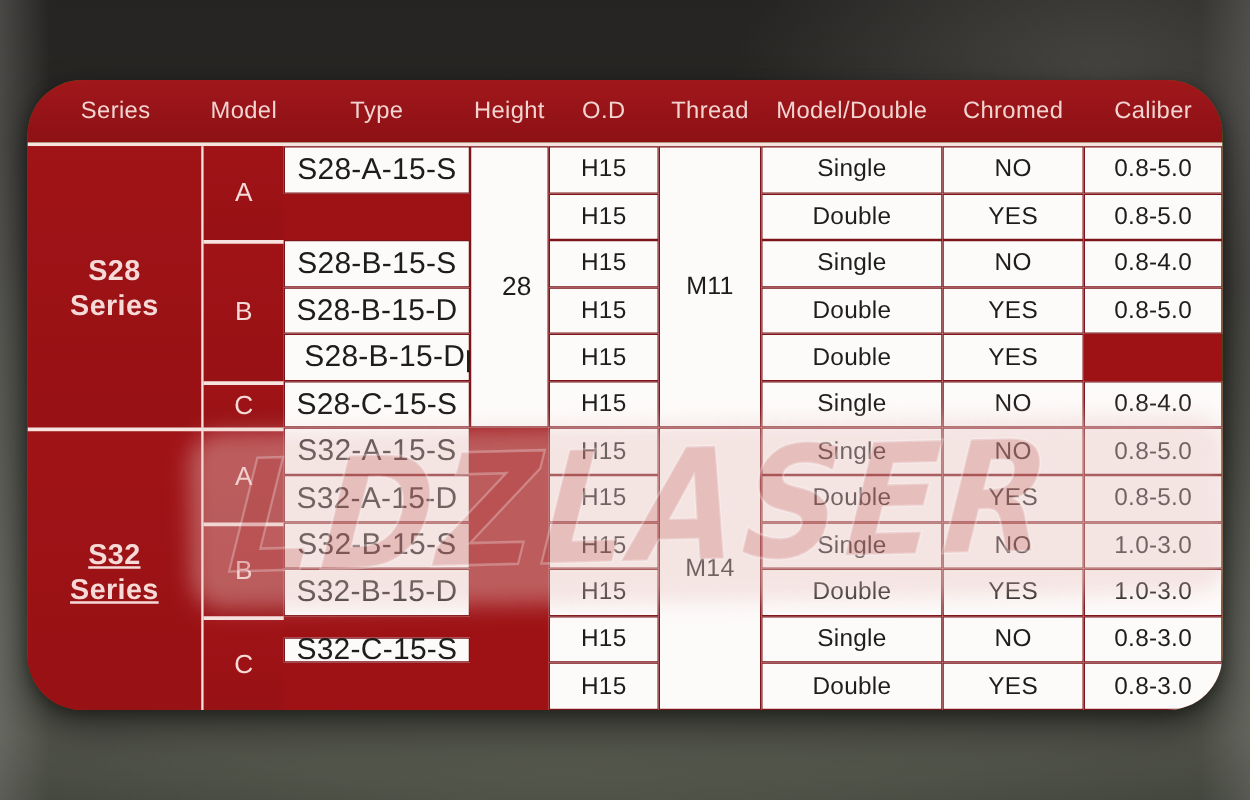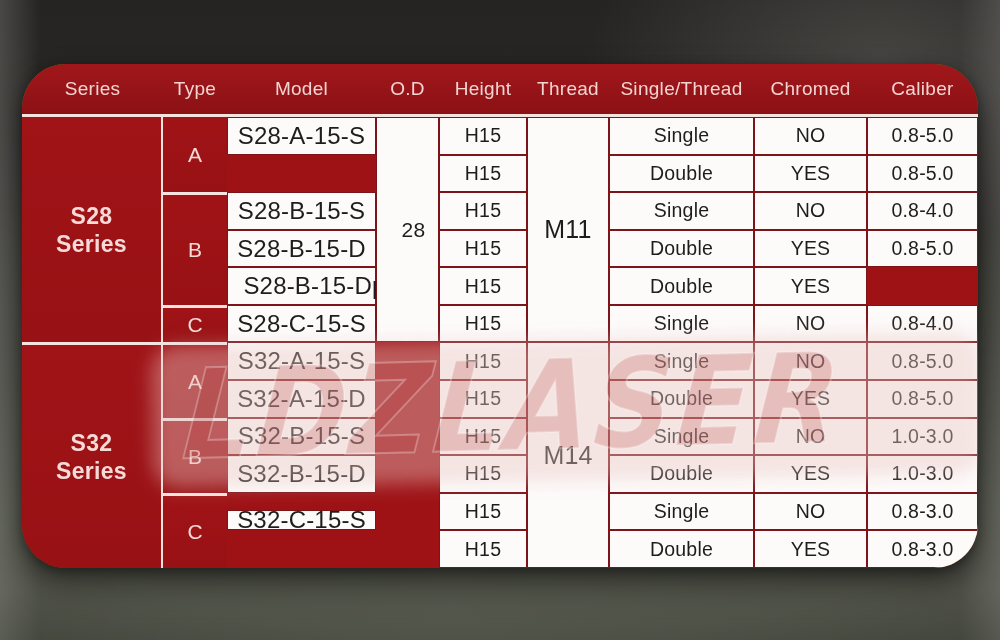--- a/index.html
+++ b/index.html
@@ -61,21 +61,21 @@
     white-space: nowrap;
   }
   .sep-top { border-top: 3px solid #f6e3e0; }
   .series-cell {
     flex-direction: column;
     border-right: 2.5px solid #f6e3e0;
     font-weight: bold; font-size: 23px; line-height: 1.22;
     letter-spacing: 0.3px;
   }
   .od-cell { font-size: 21px; padding-left: 12px; }
-  .thread-cell { font-size: 25px; }
+  .thread-cell { font-size: 20px; }
   .model-cell { font-size: 24px; }
   .wm-band {
     position: absolute; left: 130px; top: 222px;
     width: 830px; height: 142px;
     background: rgba(231,196,194,0.42);
     filter: blur(9px);
     border-radius: 26px;
     transform: rotate(-1deg);
     pointer-events: none; z-index: 2;
   }
@@ -94,26 +94,26 @@
   }
 </style>
 </head>
 <body>
 
 <div class="bg"></div>
 
 <div class="card">
   <div class="header">
       <div class="hcell">Series</div>
+      <div class="hcell">Model</div>
       <div class="hcell">Type</div>
-      <div class="hcell">Model</div>
+      <div class="hcell">Height</div>
       <div class="hcell">O.D</div>
-      <div class="hcell">Height</div>
       <div class="hcell">Thread</div>
-      <div class="hcell">Single/Thread</div>
+      <div class="hcell">Model/Double</div>
       <div class="hcell">Chromed</div>
       <div class="hcell">Caliber</div>
     </div>
   <div class="tbody">
     <div class="wm-band"></div>
     <div class="wm-text">LDZLASER</div>
   <div class="c red series-cell" style="grid-area: 1 / 1 / span 6;">
         <div>S28</div>
         <div>Series</div>
       </div>
@@ -143,21 +143,21 @@
       <div class="c white single-double-cell" style="grid-area: 5 / 7 / span 1;">Double</div>
       <div class="c white chromed-cell" style="grid-area: 5 / 8 / span 1;">YES</div>
       <div class="c red type-cell sep-top" style="grid-area: 6 / 2 / span 1;">C</div>
       <div class="c white model-cell" style="grid-area: 6 / 3 / span 1;">S28-C-15-S</div>
       <div class="c white height-cell" style="grid-area: 6 / 5 / span 1;">H15</div>
       <div class="c white single-double-cell" style="grid-area: 6 / 7 / span 1;">Single</div>
       <div class="c white chromed-cell" style="grid-area: 6 / 8 / span 1;">NO</div>
       <div class="c white caliber-cell" style="grid-area: 6 / 9 / span 1;">0.8-4.0</div>
       <div class="c white od-cell" style="grid-area: 1 / 4 / span 6;">28</div>
       <div class="c white thread-cell" style="grid-area: 1 / 6 / span 6;">M11</div>
-      <div class="c red series-cell sep-top" style="grid-area: 7 / 1 / span 6;">
+      <div class="c red series-cell sep-top" style="grid-area: 7 / 1 / span 6; text-decoration: underline;">
         <div>S32</div>
         <div>Series</div>
       </div>
       <div class="c red type-cell sep-top" style="grid-area: 7 / 2 / span 2;">A</div>
       <div class="c white model-cell" style="grid-area: 7 / 3 / span 1;">S32-A-15-S</div>
       <div class="c white height-cell" style="grid-area: 7 / 5 / span 1;">H15</div>
       <div class="c white single-double-cell" style="grid-area: 7 / 7 / span 1;">Single</div>
       <div class="c white chromed-cell" style="grid-area: 7 / 8 / span 1;">NO</div>
       <div class="c white caliber-cell" style="grid-area: 7 / 9 / span 1;">0.8-5.0</div>
       <div class="c white model-cell" style="grid-area: 8 / 3 / span 1;">S32-A-15-D</div>

